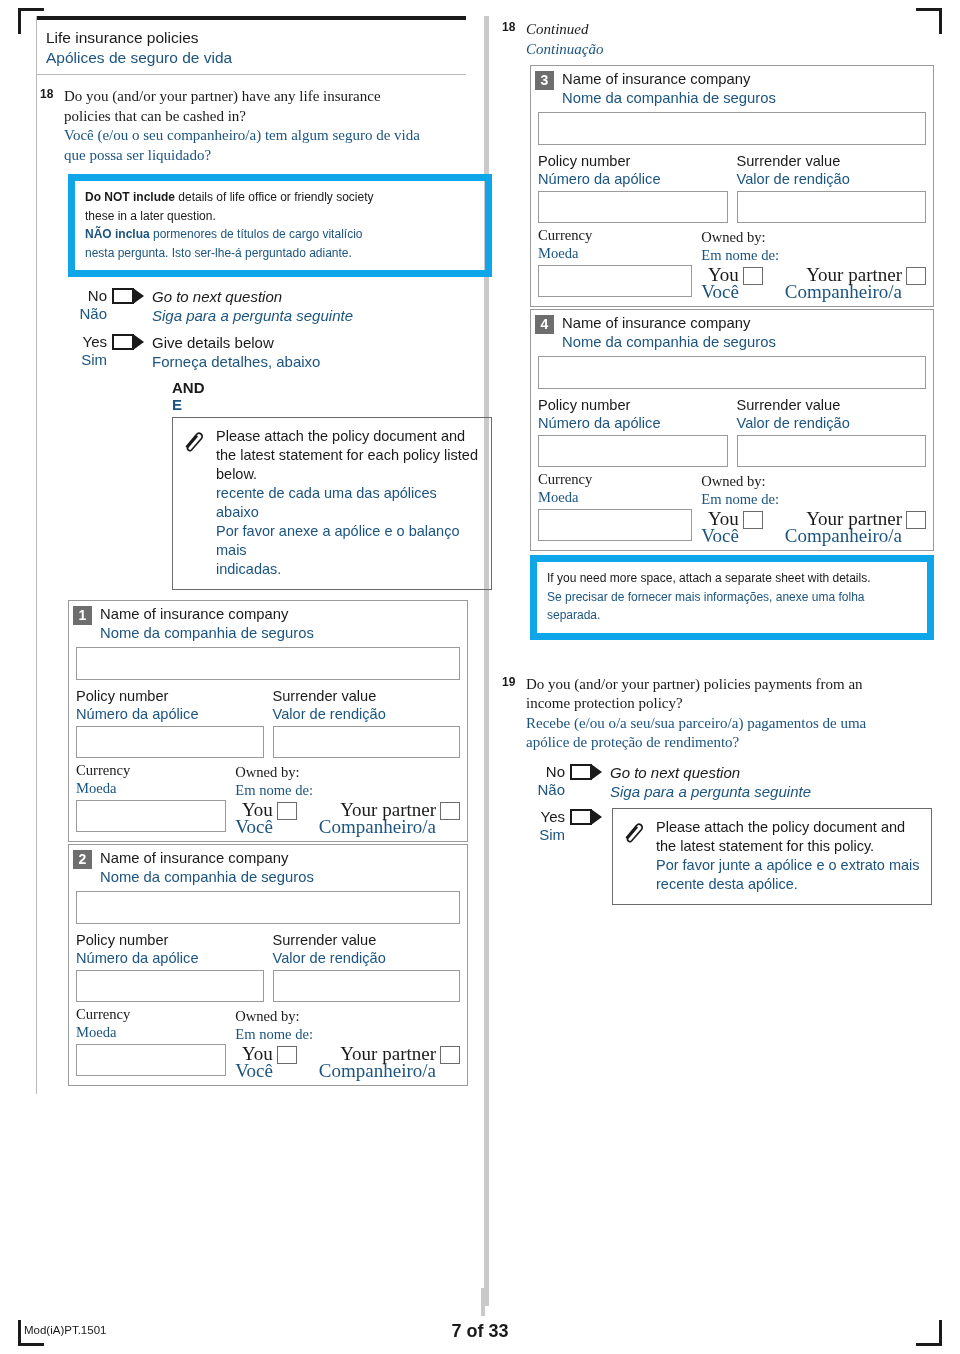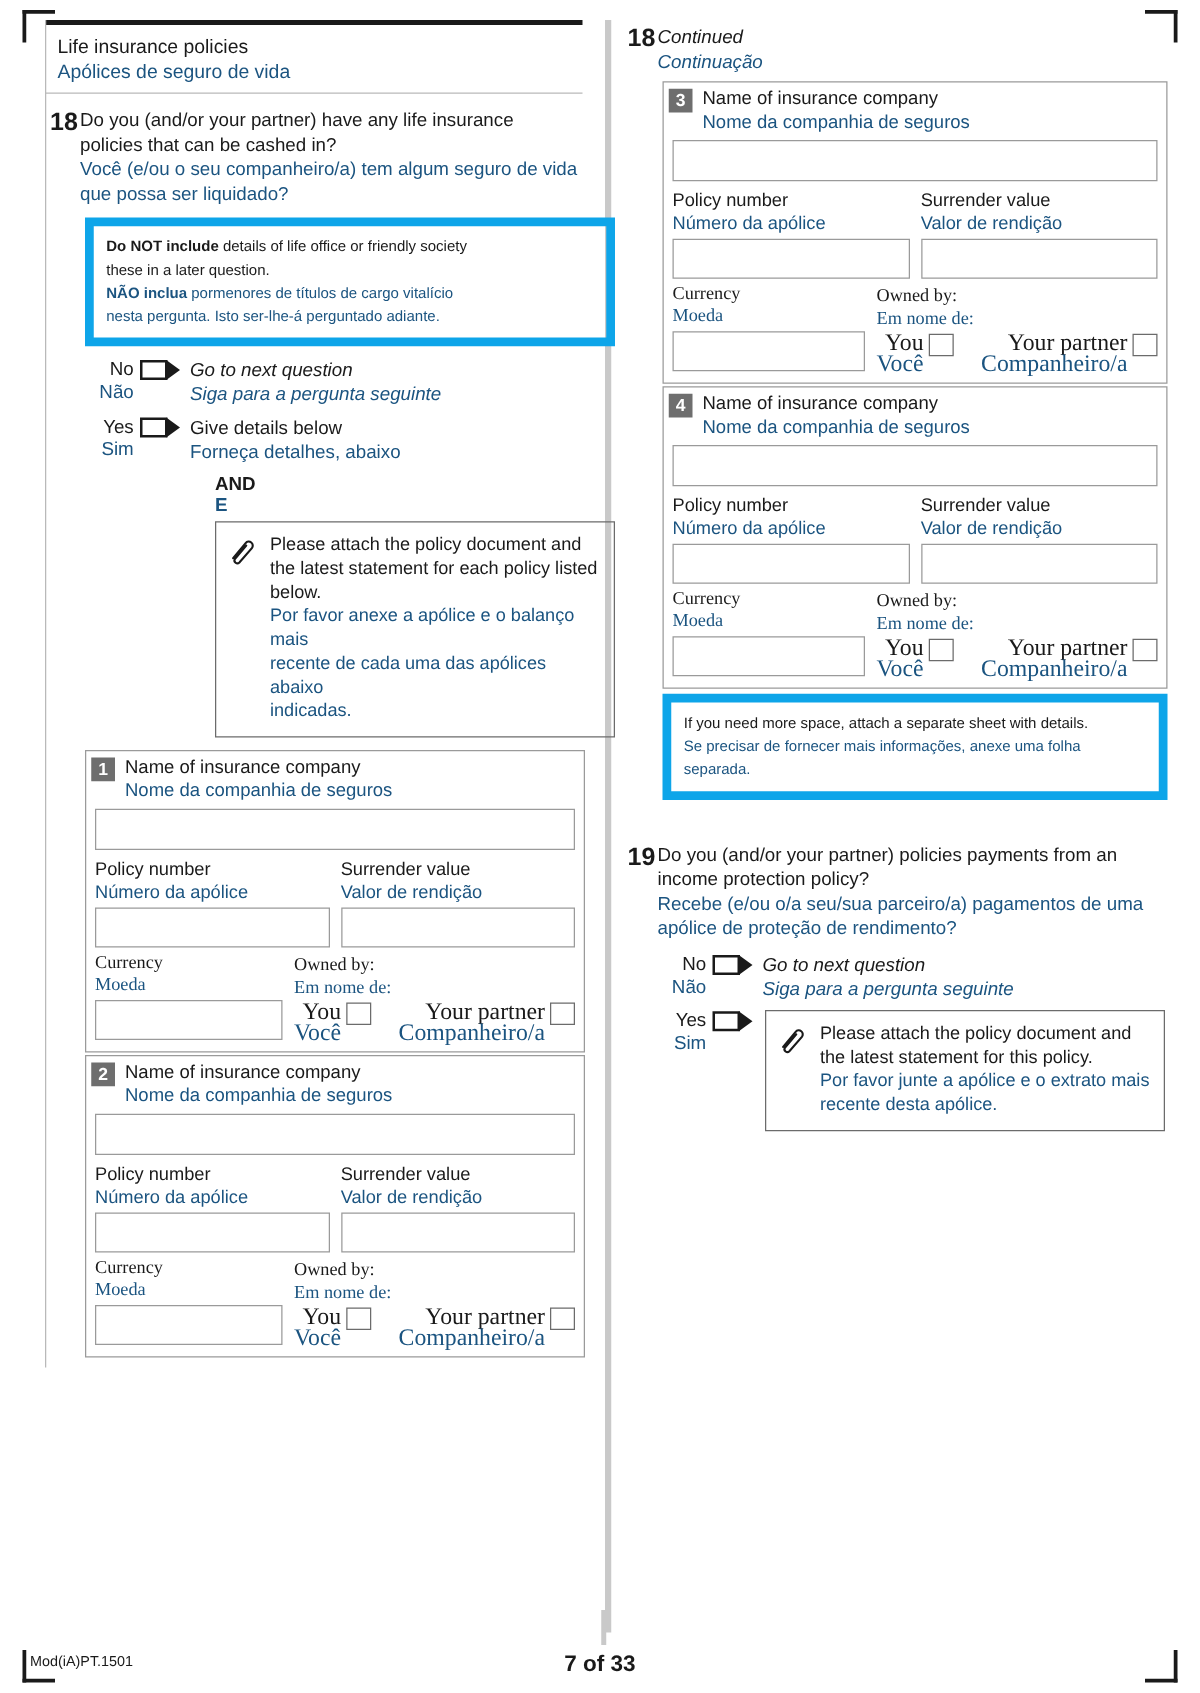--- a/index.html
+++ b/index.html
@@ -43,23 +43,23 @@
     background: #b9b9b9;
   }
 
   
   .en { color: #1a1a1a; }
   .pt { color: #1b5480; }
   .hdr-box { padding: 8px 0 6px 10px; border-bottom: 1px solid #b9b9b9; width: 430px; }
   .hdr-line { font-size: 15.5px; line-height: 20px; }
 
   .q { display: flex; margin-top: 12px; }
-  .q-num { font-weight: bold; font-size: 20px; width: 28px; flex: none; padding-left: 4px; }
+  .q-num { font-weight: bold; font-size: 12px; width: 28px; flex: none; padding-left: 4px; }
   .q-body { flex: 1; font-size: 15px; line-height: 19.5px; }
-  .q-body .ln { display: block; }
+  .q-body .ln { display: block; font-family: Liberation Serif, serif; }
 
   
   .note {
     border: 7px solid #0ea5e9;
     padding: 7px 9px 8px 10px;
     font-size: 12px; line-height: 18.5px;
     margin-top: 9px;
   }
   .note b { font-weight: bold; }
   .note .ln { display: block; }
@@ -229,22 +229,22 @@
         <div class="clipbox">
           <div class="clip-ico">
             <svg width="24" height="24" viewBox="0 0 24 24">
               <path d="M4.5 17.5 L14.5 5.5 a3.2 3.2 0 0 1 5 4 L9.5 21 a2.3 2.3 0 0 1 -3.6 -2.8 L15 7.5" fill="none" stroke="#1a1a1a" stroke-width="1.7" stroke-linecap="round"></path>
             </svg>
           </div>
           <div class="clip-txt">
             <span class="ln en">Please attach the policy document and</span>
             <span class="ln en">the latest statement for each policy listed</span>
             <span class="ln en">below.</span>
+            <span class="ln pt">recente de cada uma das apólices abaixo</span>
             <span class="ln pt">Por favor anexe a apólice e o balanço mais</span>
-            <span class="ln pt">recente de cada uma das apólices abaixo</span>
             <span class="ln pt">indicadas.</span>
           </div>
         </div>
       </div>
     </div>
 
     <div style="margin-top:10px; margin-left:32px; width:400px;">
       <div class="pblock">
         <div class="pb-head">
           <div class="badge">1</div>

